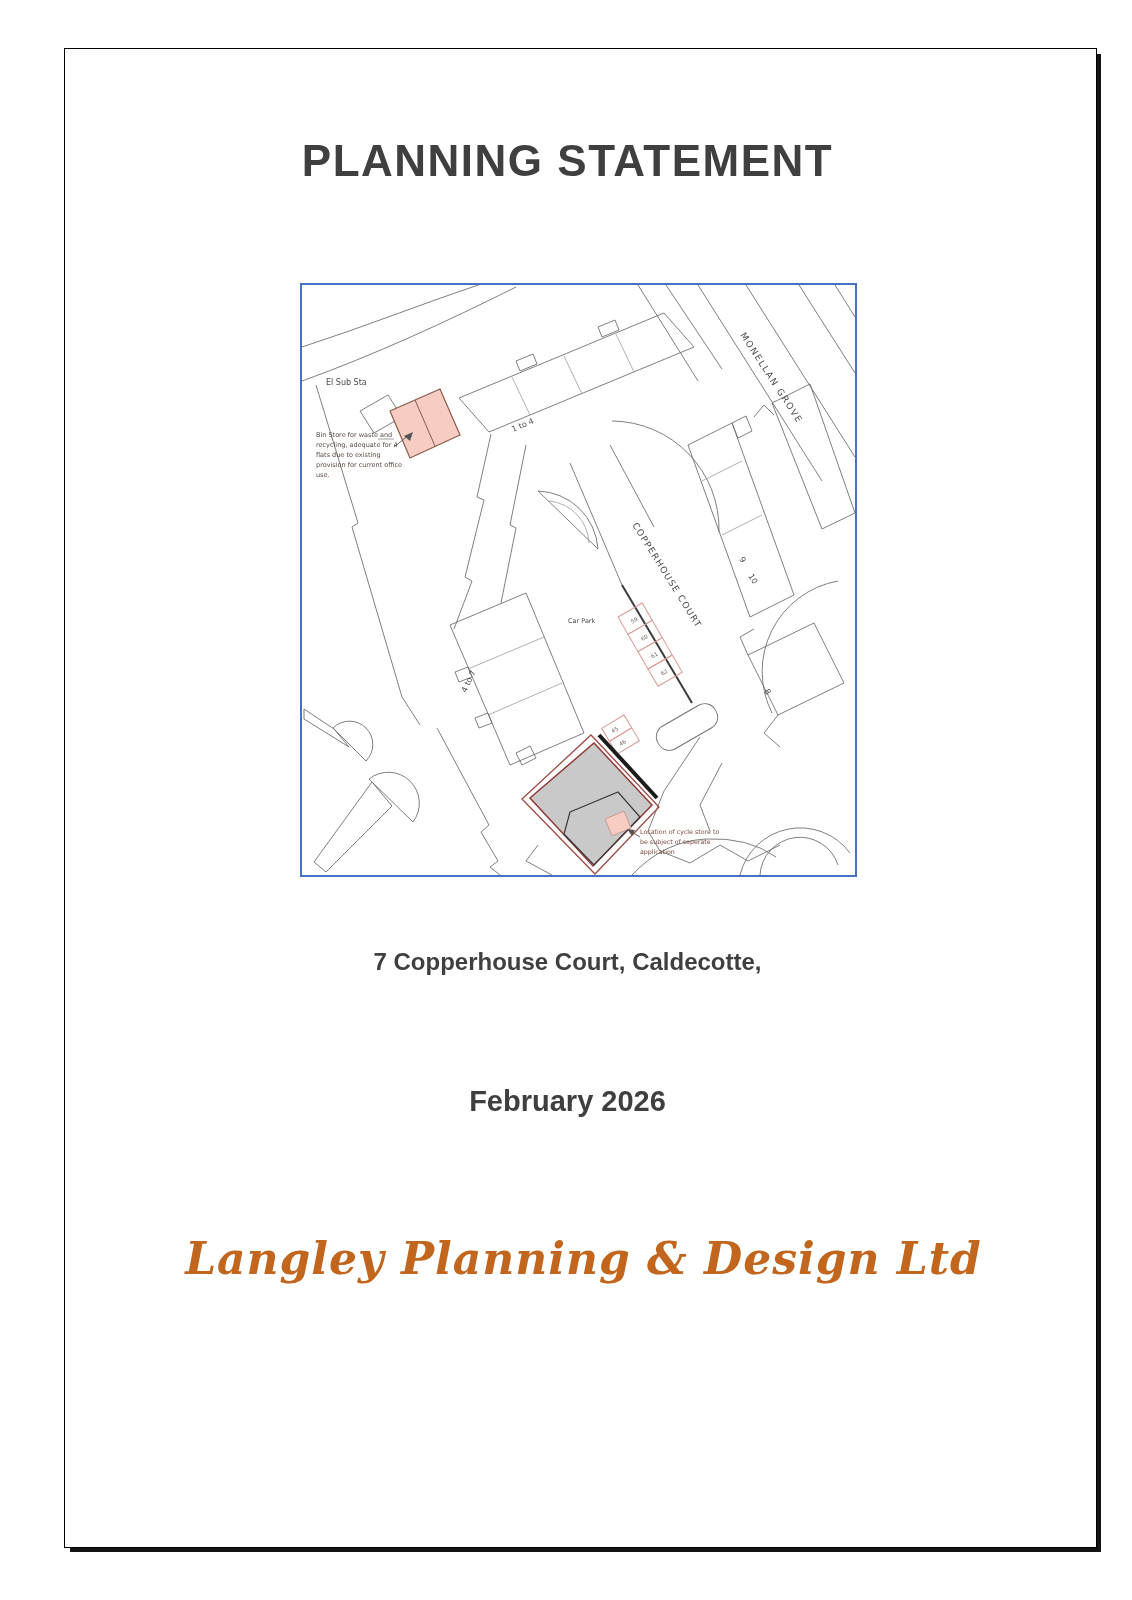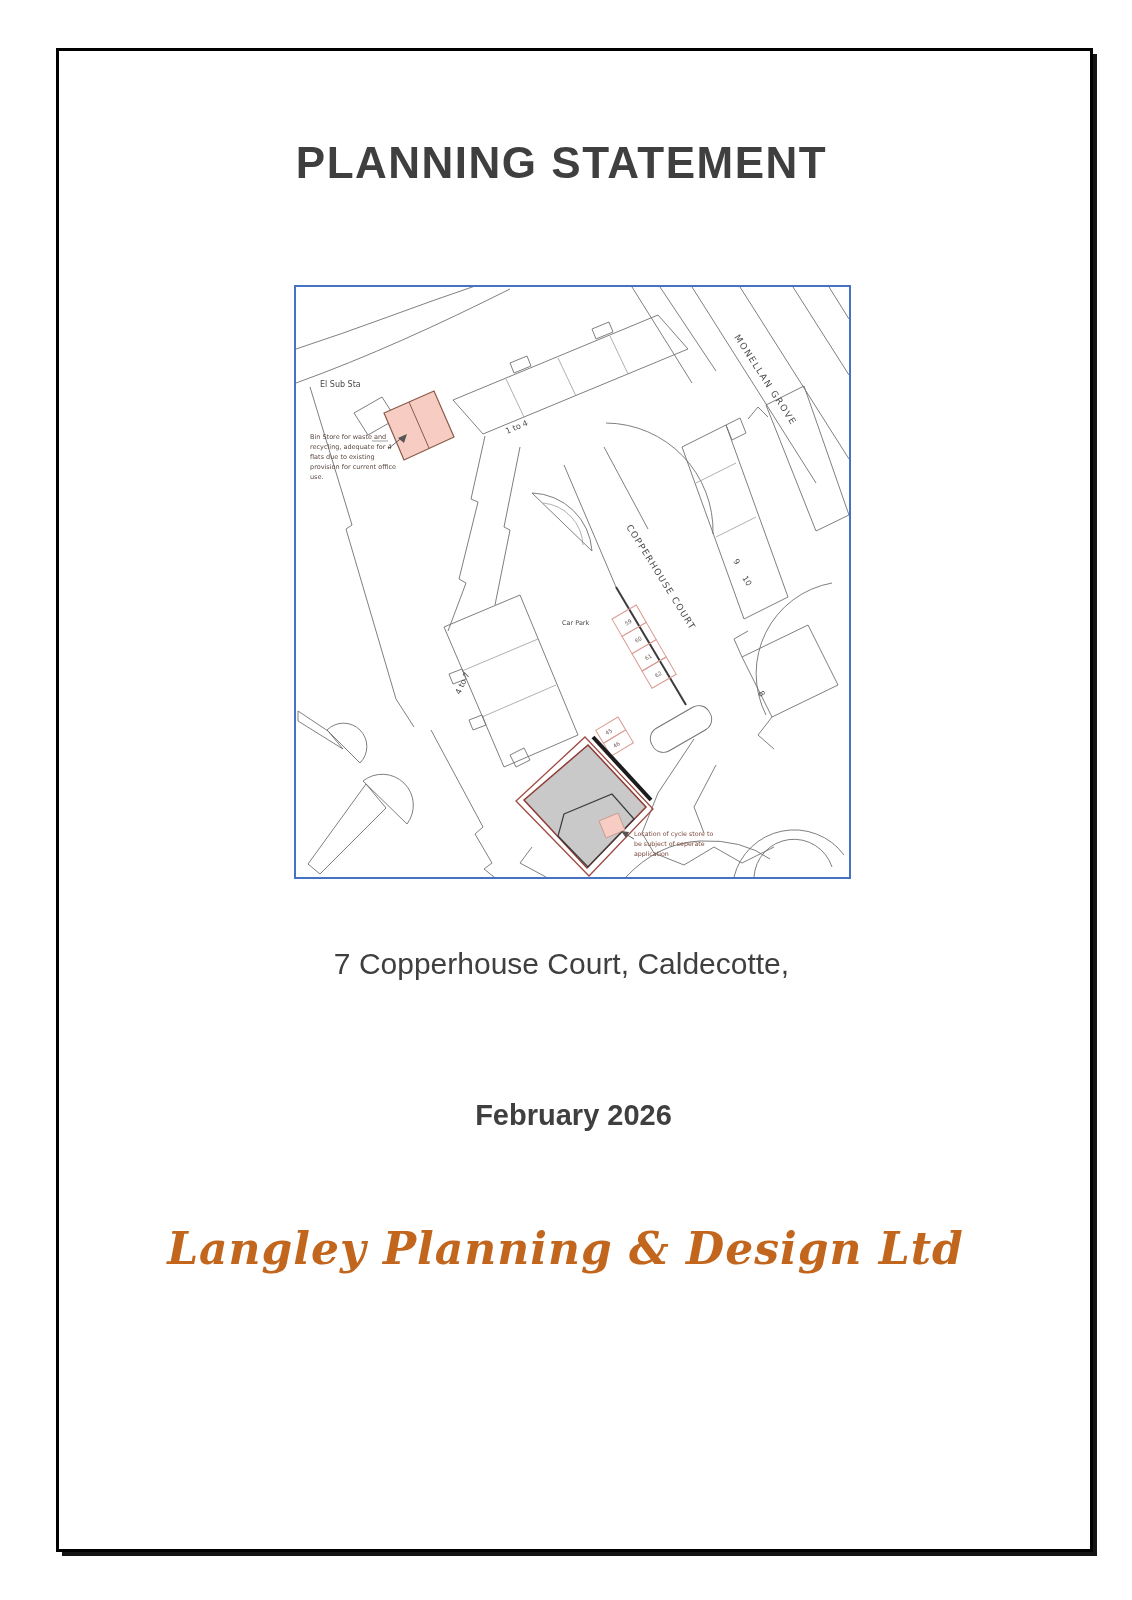--- a/index.html
+++ b/index.html
@@ -1,35 +1,35 @@
 <!DOCTYPE html>
 <html><head>
 <meta charset="utf-8">
 <style>
   html,body{margin:0;padding:0;background:#ffffff;}
   body{width:1132px;height:1600px;position:relative;font-family:"Liberation Sans",sans-serif;}
   .frame{
-    position:absolute;left:56px;top:48px;width:1031px;height:1498px;
-    border:3px solid #000000;background:#ffffff;
+    position:absolute;left:64px;top:48px;width:1031px;height:1498px;
+    border:1px solid #000000;background:#ffffff;
     box-shadow:5px 5px 0 -1px #141414;
   }
   .content-col{position:absolute;left:-13px;width:100%;text-align:center;}
   .doc-title{
     top:88px;font-size:44px;font-weight:bold;color:#3F3F3F;letter-spacing:1.5px;
     margin:0;line-height:1.1;
   }
   .map-box{
     position:absolute;left:235px;top:234px;width:553px;height:590px;
     border:2px solid #4472C4;background:#ffffff;overflow:hidden;
   }
-  .address{top:885px;font-size:30px;font-weight:normal;color:#3F3F3F;line-height:55px;margin:0;}
-  .doc-date{top:1036px;font-size:29px;font-weight:bold;color:#3F3F3F;margin:12px;}
+  .address{top:885px;font-size:24px;font-weight:bold;color:#3F3F3F;line-height:55px;margin:0;}
+  .doc-date{top:1036px;font-size:29px;font-weight:bold;color:#3F3F3F;margin:0;}
   .company{
     top:1168px;font-size:44px;font-weight:bold;font-style:italic;
-    font-family:"DejaVu Serif",serif;color:#C2661E;margin:4px;letter-spacing:1px;
+    font-family:"DejaVu Serif",serif;color:#C2661E;margin:16px;letter-spacing:1px;
   }
   
   .ln{fill:none;stroke:#707070;stroke-width:0.9;}
   .ln2{fill:none;stroke:#8e8e8e;stroke-width:0.7;}
   .mt{fill:#4a4a4a;font-family:"DejaVu Sans",sans-serif;}
   .ann{fill:#5a4a42;font-family:"DejaVu Sans",sans-serif;font-size:6.5px;}
   .ann2{fill:#7B4A3C;font-family:"DejaVu Sans",sans-serif;font-size:6.3px;}
   .baynum{fill:#6a5a55;font-family:"DejaVu Sans",sans-serif;font-size:5.5px;}
 </style>
 </head>

